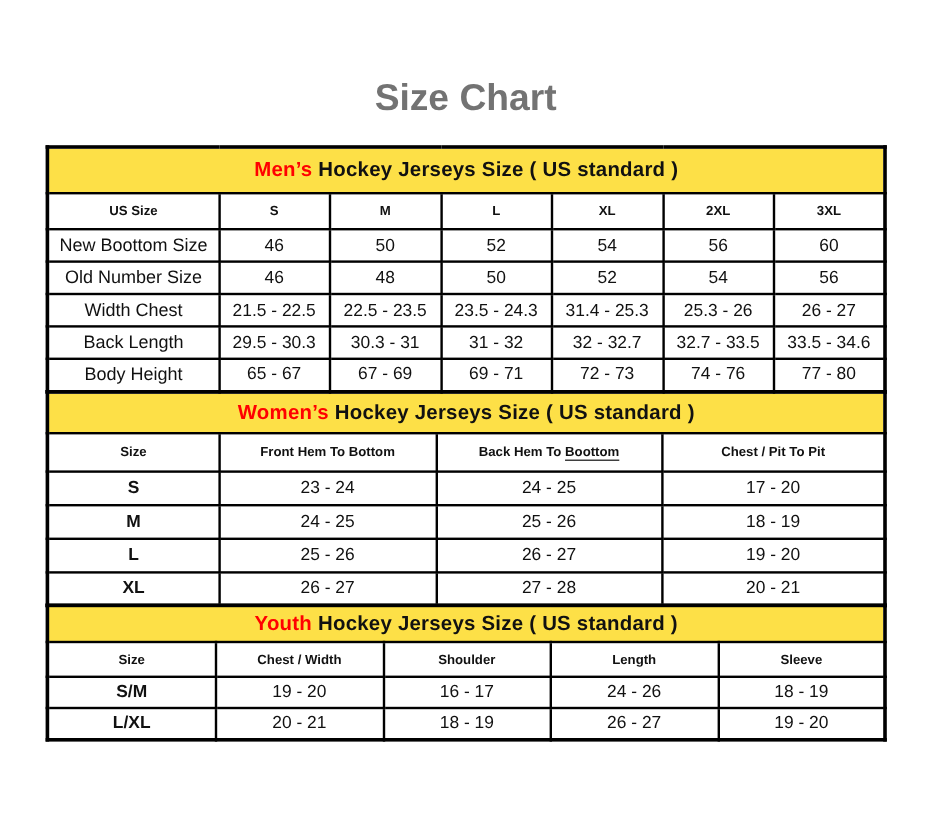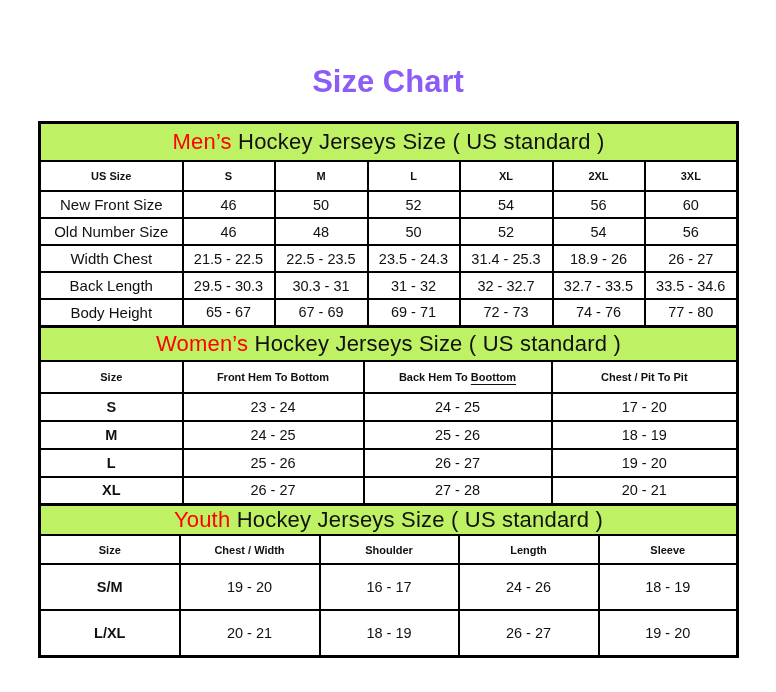--- a/index.html
+++ b/index.html
@@ -2,47 +2,47 @@
 <html><head>
 <meta charset="utf-8">
 <style>
   html,body{margin:0;padding:0;}
   body{
     width:776px;height:692px;background:#ffffff;overflow:hidden;
     font-family:"Liberation Sans","DejaVu Sans",sans-serif;color:#111;
   }
   .title{
     margin:64px 0 0 0;text-align:center;
-    font-size:31px;font-weight:bold;color:#8b5cf6;
+    font-size:31px;font-weight:bold;color:#737373;
   }
   .sheet{width:698px;margin:21px 0 0 38px;}
   table.tbl{
     border-collapse:collapse;table-layout:fixed;width:698px;
     border:3px solid #000;
   }
   table.tbl + table.tbl{margin-top:-3px;padding-left:48px;}
   .tbl th,.tbl td{
     border:2px solid #000;text-align:center;vertical-align:middle;
     padding:0 2px;white-space:nowrap;overflow:hidden;
   }
   .banner-cell{
-    background:#bef264;font-weight:normal;font-size:22px;letter-spacing:0.2px;
+    background:#fde047;font-weight:bold;font-size:17px;letter-spacing:0.2px;
   }
   .banner-cell .hl{color:#ff0000;}
   .men  .banner-cell{height:36px;}
   .women .banner-cell{height:32px;}
   .youth .banner-cell{height:28px;margin-top:36px;}
   tr.head th{font-weight:bold;font-size:11px;}
   .men  tr.head th{height:28px;}
   .women tr.head th{height:30px;}
   .youth tr.head th{height:27px;}
   tr.datarow td{font-weight:normal;font-size:14.5px;}
   .men  tr.datarow{height:27px;}
   .women tr.datarow{height:28px;}
-  .youth tr.datarow{height:46px;}
+  .youth tr.datarow{height:26px;}
   .men tr.datarow th{font-weight:normal;font-size:15px;}
   .women tr.datarow th,.youth tr.datarow th{font-weight:bold;font-size:14.5px;}
   .wavy{
     text-decoration-line:underline;text-decoration-style:wavy;
     text-decoration-color:#e00000;text-decoration-thickness:1px;
     text-underline-offset:3px;
     text-decoration:underline;
   }
 </style>
 </head>
@@ -69,21 +69,21 @@
       <tr class="head">
         <th>US Size</th>
         <th>S</th>
         <th>M</th>
         <th>L</th>
         <th>XL</th>
         <th>2XL</th>
         <th>3XL</th>
       </tr>
       <tr class="datarow">
-        <th>New Front Size</th>
+        <th>New Boottom Size</th>
         <td>46</td>
         <td>50</td>
         <td>52</td>
         <td>54</td>
         <td>56</td>
         <td>60</td>
       </tr>
       <tr class="datarow">
         <th>Old Number Size</th>
         <td>46</td>
@@ -92,21 +92,21 @@
         <td>52</td>
         <td>54</td>
         <td>56</td>
       </tr>
       <tr class="datarow">
         <th>Width Chest</th>
         <td>21.5 - 22.5</td>
         <td>22.5 - 23.5</td>
         <td>23.5 - 24.3</td>
         <td>31.4 - 25.3</td>
-        <td>18.9 - 26</td>
+        <td>25.3 - 26</td>
         <td>26 - 27</td>
       </tr>
       <tr class="datarow">
         <th>Back Length</th>
         <td>29.5 - 30.3</td>
         <td>30.3 - 31</td>
         <td>31 - 32</td>
         <td>32 - 32.7</td>
         <td>32.7 - 33.5</td>
         <td>33.5 - 34.6</td>

